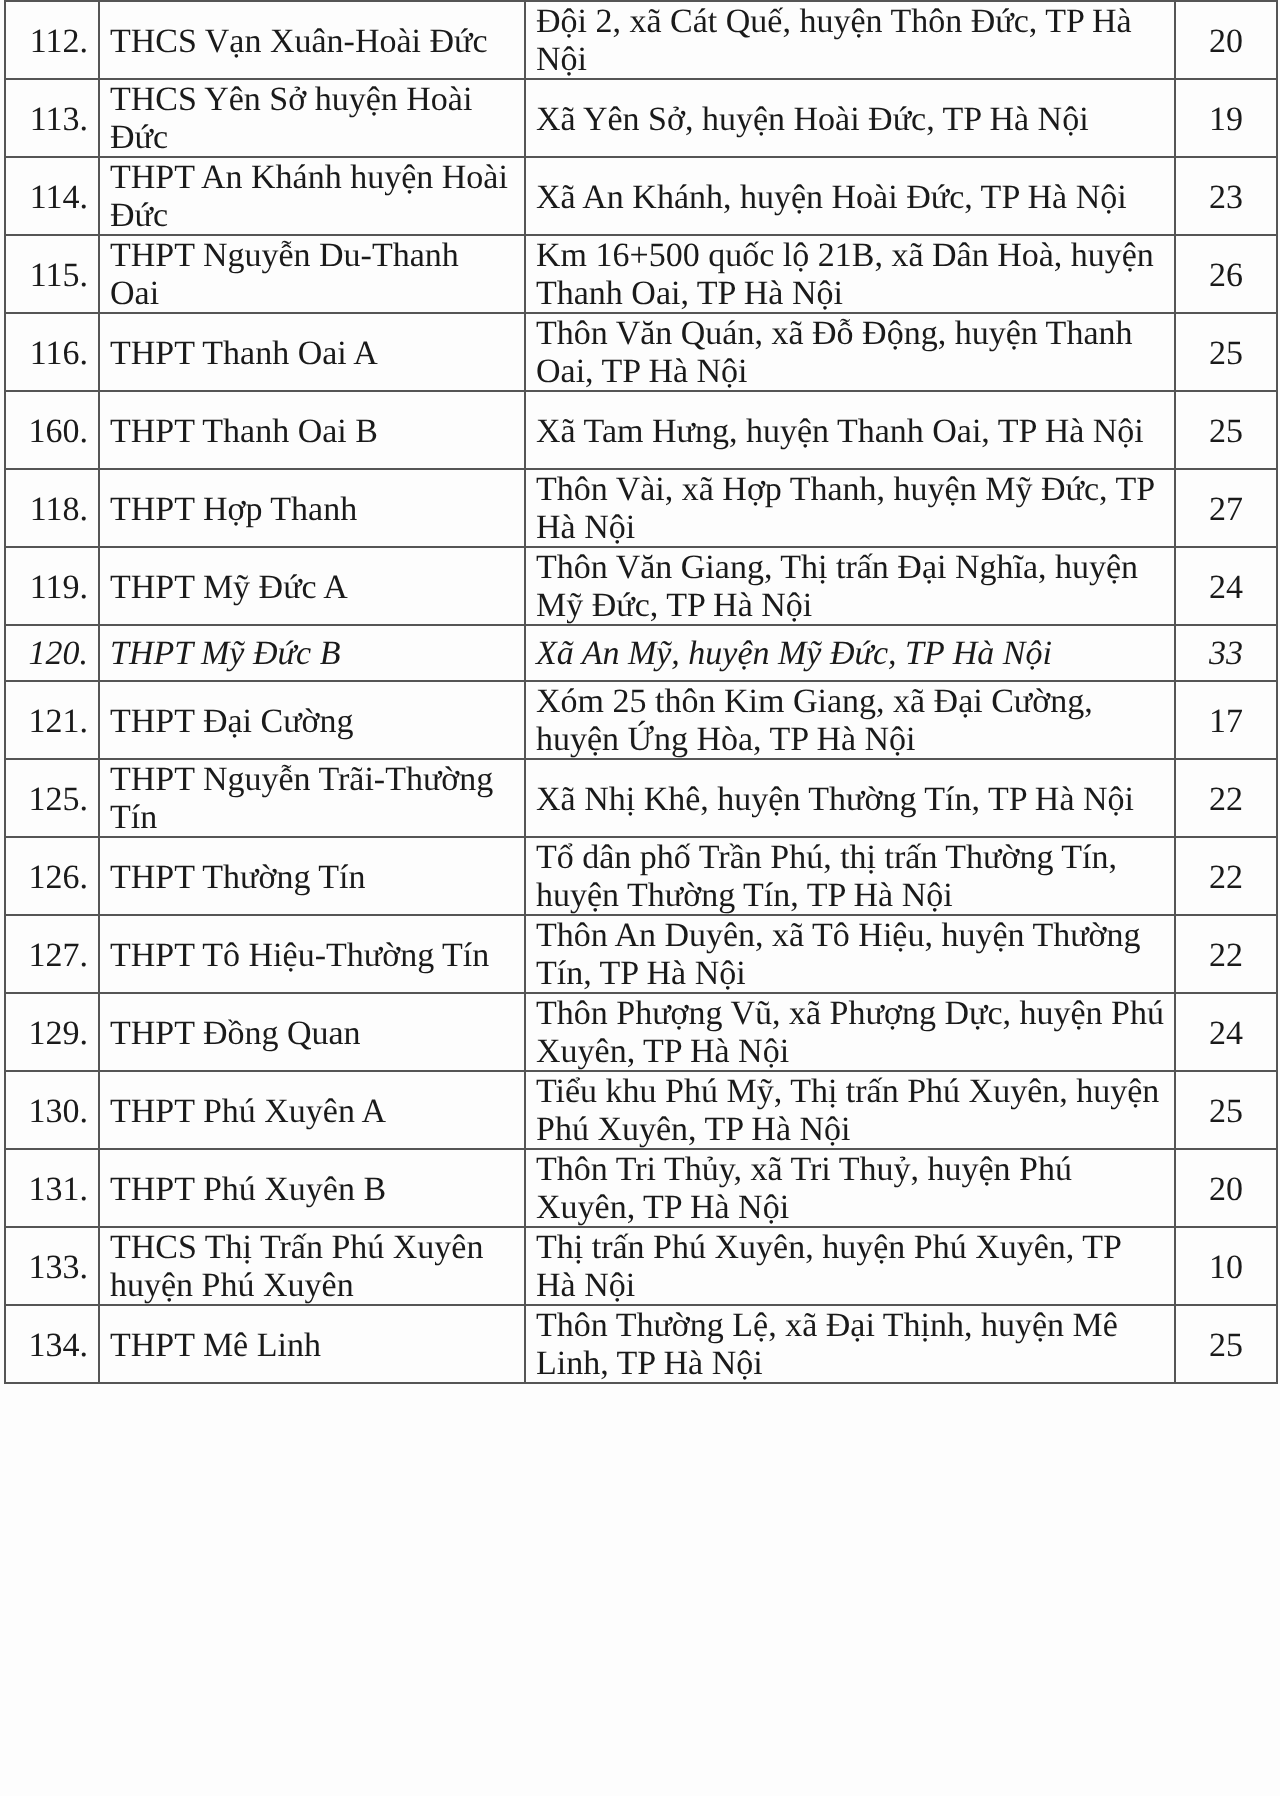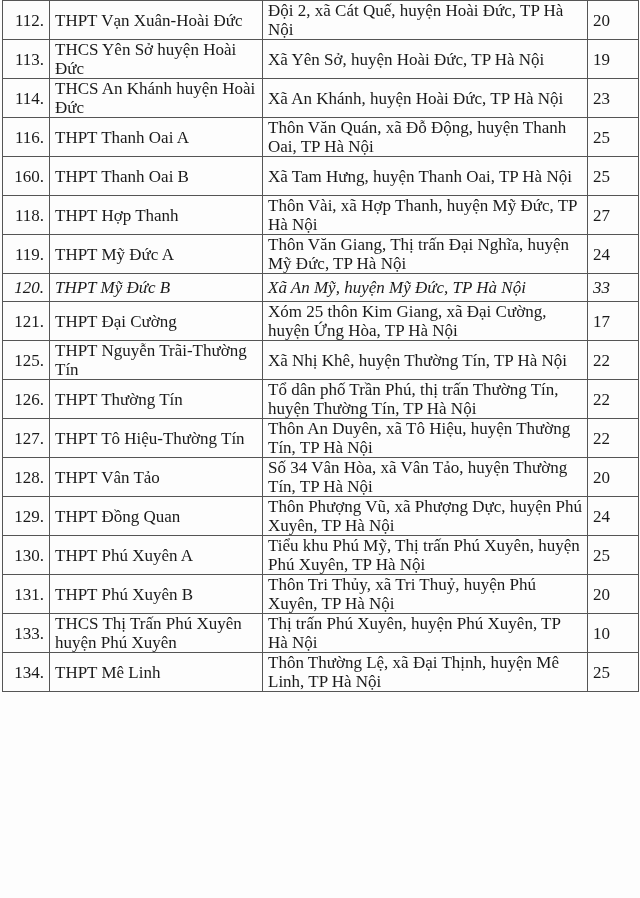--- a/index.html
+++ b/index.html
@@ -3,45 +3,51 @@
 <meta charset="utf-8">
 <style>
   html, body { margin:0; padding:0; background:#fdfdfd; }
   body { width:640px; height:898px; overflow:hidden; font-family:"Liberation Serif", serif; color:#1a1a1a; }
   table { border-collapse:collapse; width:637px; margin-left:2px; table-layout:fixed; }
   td { border:1px solid #555; font-size:17px; line-height:19px; vertical-align:middle; padding:0 5px; height:38px; }
   tr.short td { height:27px;font-style:italic; }
   td.no { width:36px; text-align:right; padding-right:5px; }
   td.name { width:202px; }
   td.addr { width:314px; }
-  td.qty { }
+  td.qty { text-align:center; }
   table { border-top:none; }
 </style>
 </head>
 <body>
 
 <table>
   <tbody id="tbody">
       <tr>
         <td class="no">112.</td>
-        <td class="name">THPT Vạn Xuân-Hoài Đức</td>
-        <td class="addr">Đội 2, xã Cát Quế, huyện Hoài Đức, TP Hà Nội</td>
+        <td class="name">THCS Vạn Xuân-Hoài Đức</td>
+        <td class="addr">Đội 2, xã Cát Quế, huyện Thôn Đức, TP Hà Nội</td>
         <td class="qty">20</td>
       </tr>
       <tr>
         <td class="no">113.</td>
         <td class="name">THCS Yên Sở huyện Hoài Đức</td>
         <td class="addr">Xã Yên Sở, huyện Hoài Đức, TP Hà Nội</td>
         <td class="qty">19</td>
       </tr>
       <tr>
         <td class="no">114.</td>
-        <td class="name">THCS An Khánh huyện Hoài Đức</td>
+        <td class="name">THPT An Khánh huyện Hoài Đức</td>
         <td class="addr">Xã An Khánh, huyện Hoài Đức, TP Hà Nội</td>
         <td class="qty">23</td>
+      </tr>
+      <tr>
+        <td class="no">115.</td>
+        <td class="name">THPT Nguyễn Du-Thanh Oai</td>
+        <td class="addr">Km 16+500 quốc lộ 21B, xã Dân Hoà, huyện Thanh Oai, TP Hà Nội</td>
+        <td class="qty">26</td>
       </tr>
       <tr>
         <td class="no">116.</td>
         <td class="name">THPT Thanh Oai A</td>
         <td class="addr">Thôn Văn Quán, xã Đỗ Động, huyện Thanh Oai, TP Hà Nội</td>
         <td class="qty">25</td>
       </tr>
       <tr>
         <td class="no">160.</td>
         <td class="name">THPT Thanh Oai B</td>
@@ -84,26 +90,20 @@
         <td class="addr">Tổ dân phố Trần Phú, thị trấn Thường Tín, huyện Thường Tín, TP Hà Nội</td>
         <td class="qty">22</td>
       </tr>
       <tr>
         <td class="no">127.</td>
         <td class="name">THPT Tô Hiệu-Thường Tín</td>
         <td class="addr">Thôn An Duyên, xã Tô Hiệu, huyện Thường Tín, TP Hà Nội</td>
         <td class="qty">22</td>
       </tr>
       <tr>
-        <td class="no">128.</td>
-        <td class="name">THPT Vân Tảo</td>
-        <td class="addr">Số 34 Vân Hòa, xã Vân Tảo, huyện Thường Tín, TP Hà Nội</td>
-        <td class="qty">20</td>
-      </tr>
-      <tr>
         <td class="no">129.</td>
         <td class="name">THPT Đồng Quan</td>
         <td class="addr">Thôn Phượng Vũ, xã Phượng Dực, huyện Phú Xuyên, TP Hà Nội</td>
         <td class="qty">24</td>
       </tr>
       <tr>
         <td class="no">130.</td>
         <td class="name">THPT Phú Xuyên A</td>
         <td class="addr">Tiểu khu Phú Mỹ, Thị trấn Phú Xuyên, huyện Phú Xuyên, TP Hà Nội</td>
         <td class="qty">25</td>

